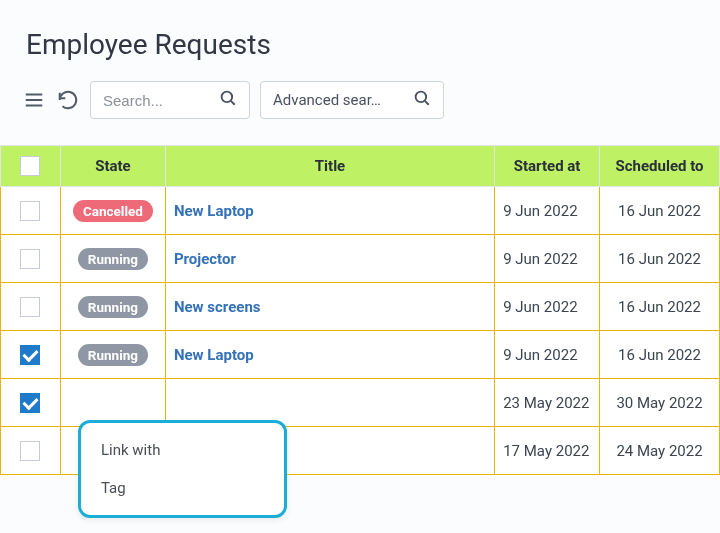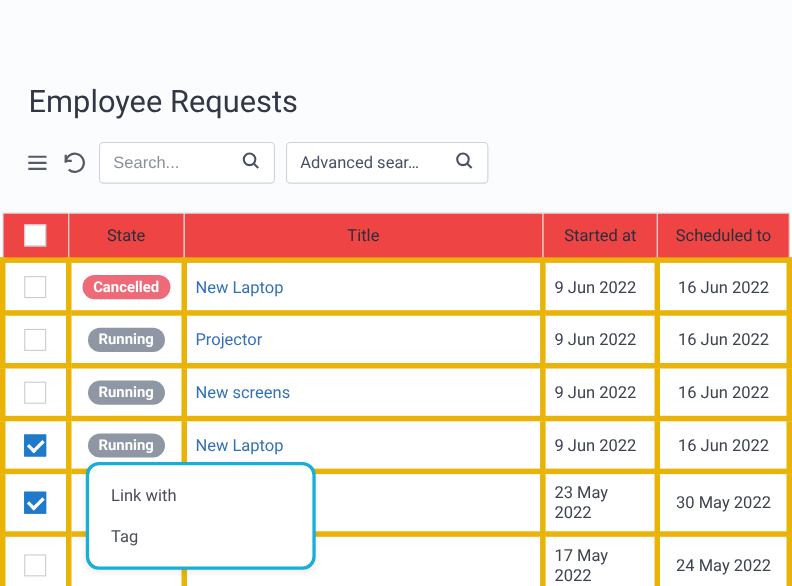--- a/index.html
+++ b/index.html
@@ -9,21 +9,20 @@
       color: #333745;
       width: 720px;
       height: 533px;
       overflow: hidden;
     }
     .page-title {
       font-size: 28px;
       font-weight: 400;
       color: #333745;
       padding: 28px 0 20px 26px;
-      margin-top: 48px;
     }
     .toolbar {
       display: flex;
       align-items: center;
       gap: 10px;
       padding: 0 0 14px 22px;
     }
     .icon-btn {
       display: inline-flex;
       align-items: center;
@@ -62,39 +61,39 @@
       flex: 1;
     }
     .search-box .s-icon { color: #495062; flex-shrink: 0; margin-left: 4px; }
     .table {
       width: 100%;
       border-collapse: collapse;
       background: #fff;
       margin-top: 12px;
     }
     .table thead th {
-      background: #ef4444;
+      background: #bef264;
       border: 1px solid #e1e5ea;
       padding: 10px 8px;
       text-align: center;
-      font-weight: 400;
+      font-weight: 700;
       font-size: 15px;
       color: #2a2f3b;
     }
     .table tbody td {
-      border: 5px solid #eab308;
+      border: 1px solid #eab308;
       padding: 8px 8px;
       font-size: 15px;
       color: #3d4450;
       vertical-align: middle;
       height: 48px;
     }
     .col-check { width: 60px; text-align: center; }
     .col-state { width: 105px; text-align: center; }
-    .col-title { width: 330px; }
+    .col-title { width: 330px; font-weight: bold; }
     .col-start { width: 105px; }
     .col-sched { width: 120px; text-align: center; }
     .col-title a { color: #3471b8; text-decoration: none; }
     .checkbox {
       display: inline-block;
       width: 20px;
       height: 20px;
       border: 1px solid #c7ccd3;
       background: #fff;
       vertical-align: middle;

